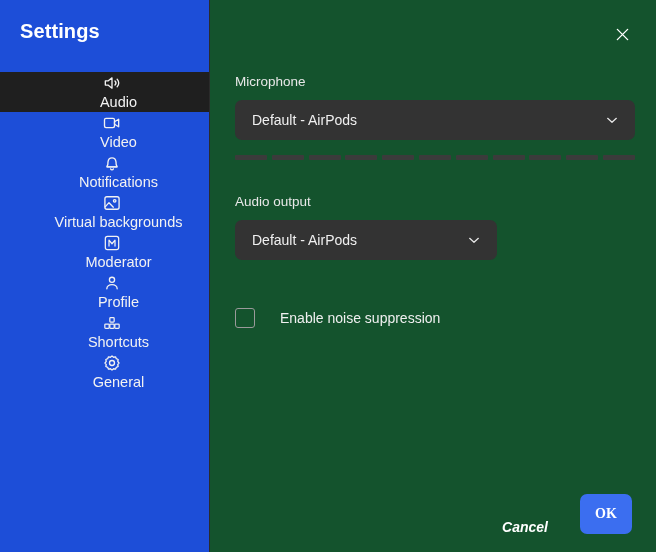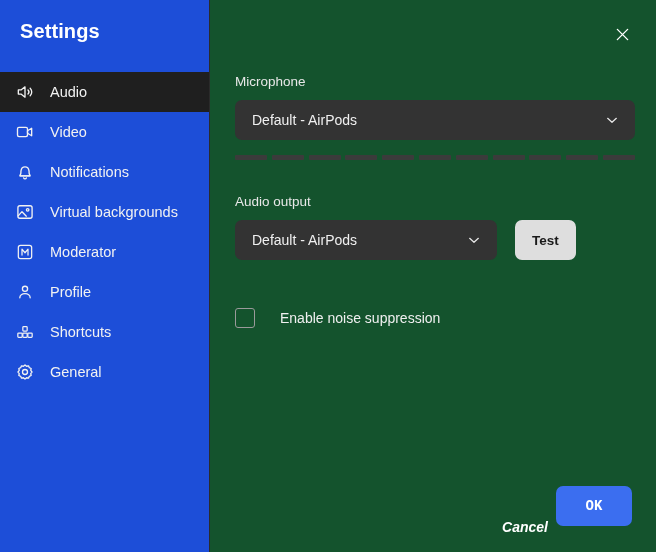--- a/index.html
+++ b/index.html
@@ -43,20 +43,21 @@
     letter-spacing: 0.1px;
   }
   #nav { position: absolute; left: 0; top: 72px; width: 209px; }
   .nav-item {
     position: relative;
     display: flex;
     align-items: center;
     height: 40px;
     padding-left: 14px;
     cursor: pointer;
+    flex-direction: column;
   }
   .nav-item.active { background: #1f1f1f; }
   .nav-icon {
     width: 22px; height: 22px;
     display: flex; align-items: center; justify-content: center;
     color: #f2f2f2;
     flex: 0 0 22px;
   }
   .nav-icon svg { display: block; }
   .nav-label {
@@ -181,27 +182,27 @@
     border: none;
     color: #ffffff;
     font-family: "Liberation Sans", sans-serif;
     font-size: 14px;
     font-weight: bold;
     cursor: pointer;
     font-style: italic;
   }
   #ok-btn {
     position: absolute;
-    right: 24px; top: 0;
-    width: 76px; height: 40px;
+    right: 24px; top: 8px;
+    width: 52px; height: 40px;
     background: #3b6ef0;
     border: none;
     border-radius: 7px;
     color: #ffffff;
-    font-family: Liberation Mono, monospace;
+    font-family: Liberation Serif, serif;
     font-size: 14px;
     font-weight: bold;
     cursor: pointer;
   }
 </style>
 </head>
 <body>
 
 <div id="app">
 
@@ -338,21 +339,20 @@
 
     <div class="select" id="out-select">
       <span class="select-value">Default - AirPods</span>
       <span class="select-chevron">
         <svg width="16" height="16" viewBox="0 0 24 24" fill="none" stroke="currentColor" stroke-width="1.9" stroke-linecap="round" stroke-linejoin="round">
           <path d="M5.5 9.5L12 15.5l6.5-6"></path>
         </svg>
       </span>
     </div>
 
-    <button id="test-button">Test</button>
 
     <div id="noise-row">
       <span id="noise-checkbox"></span>
       <span id="noise-label">Enable noise suppression</span>
     </div>
 
     <div id="footer">
       <button id="cancel-button">Cancel</button>
       <button id="ok-btn">OK</button>
     </div>

